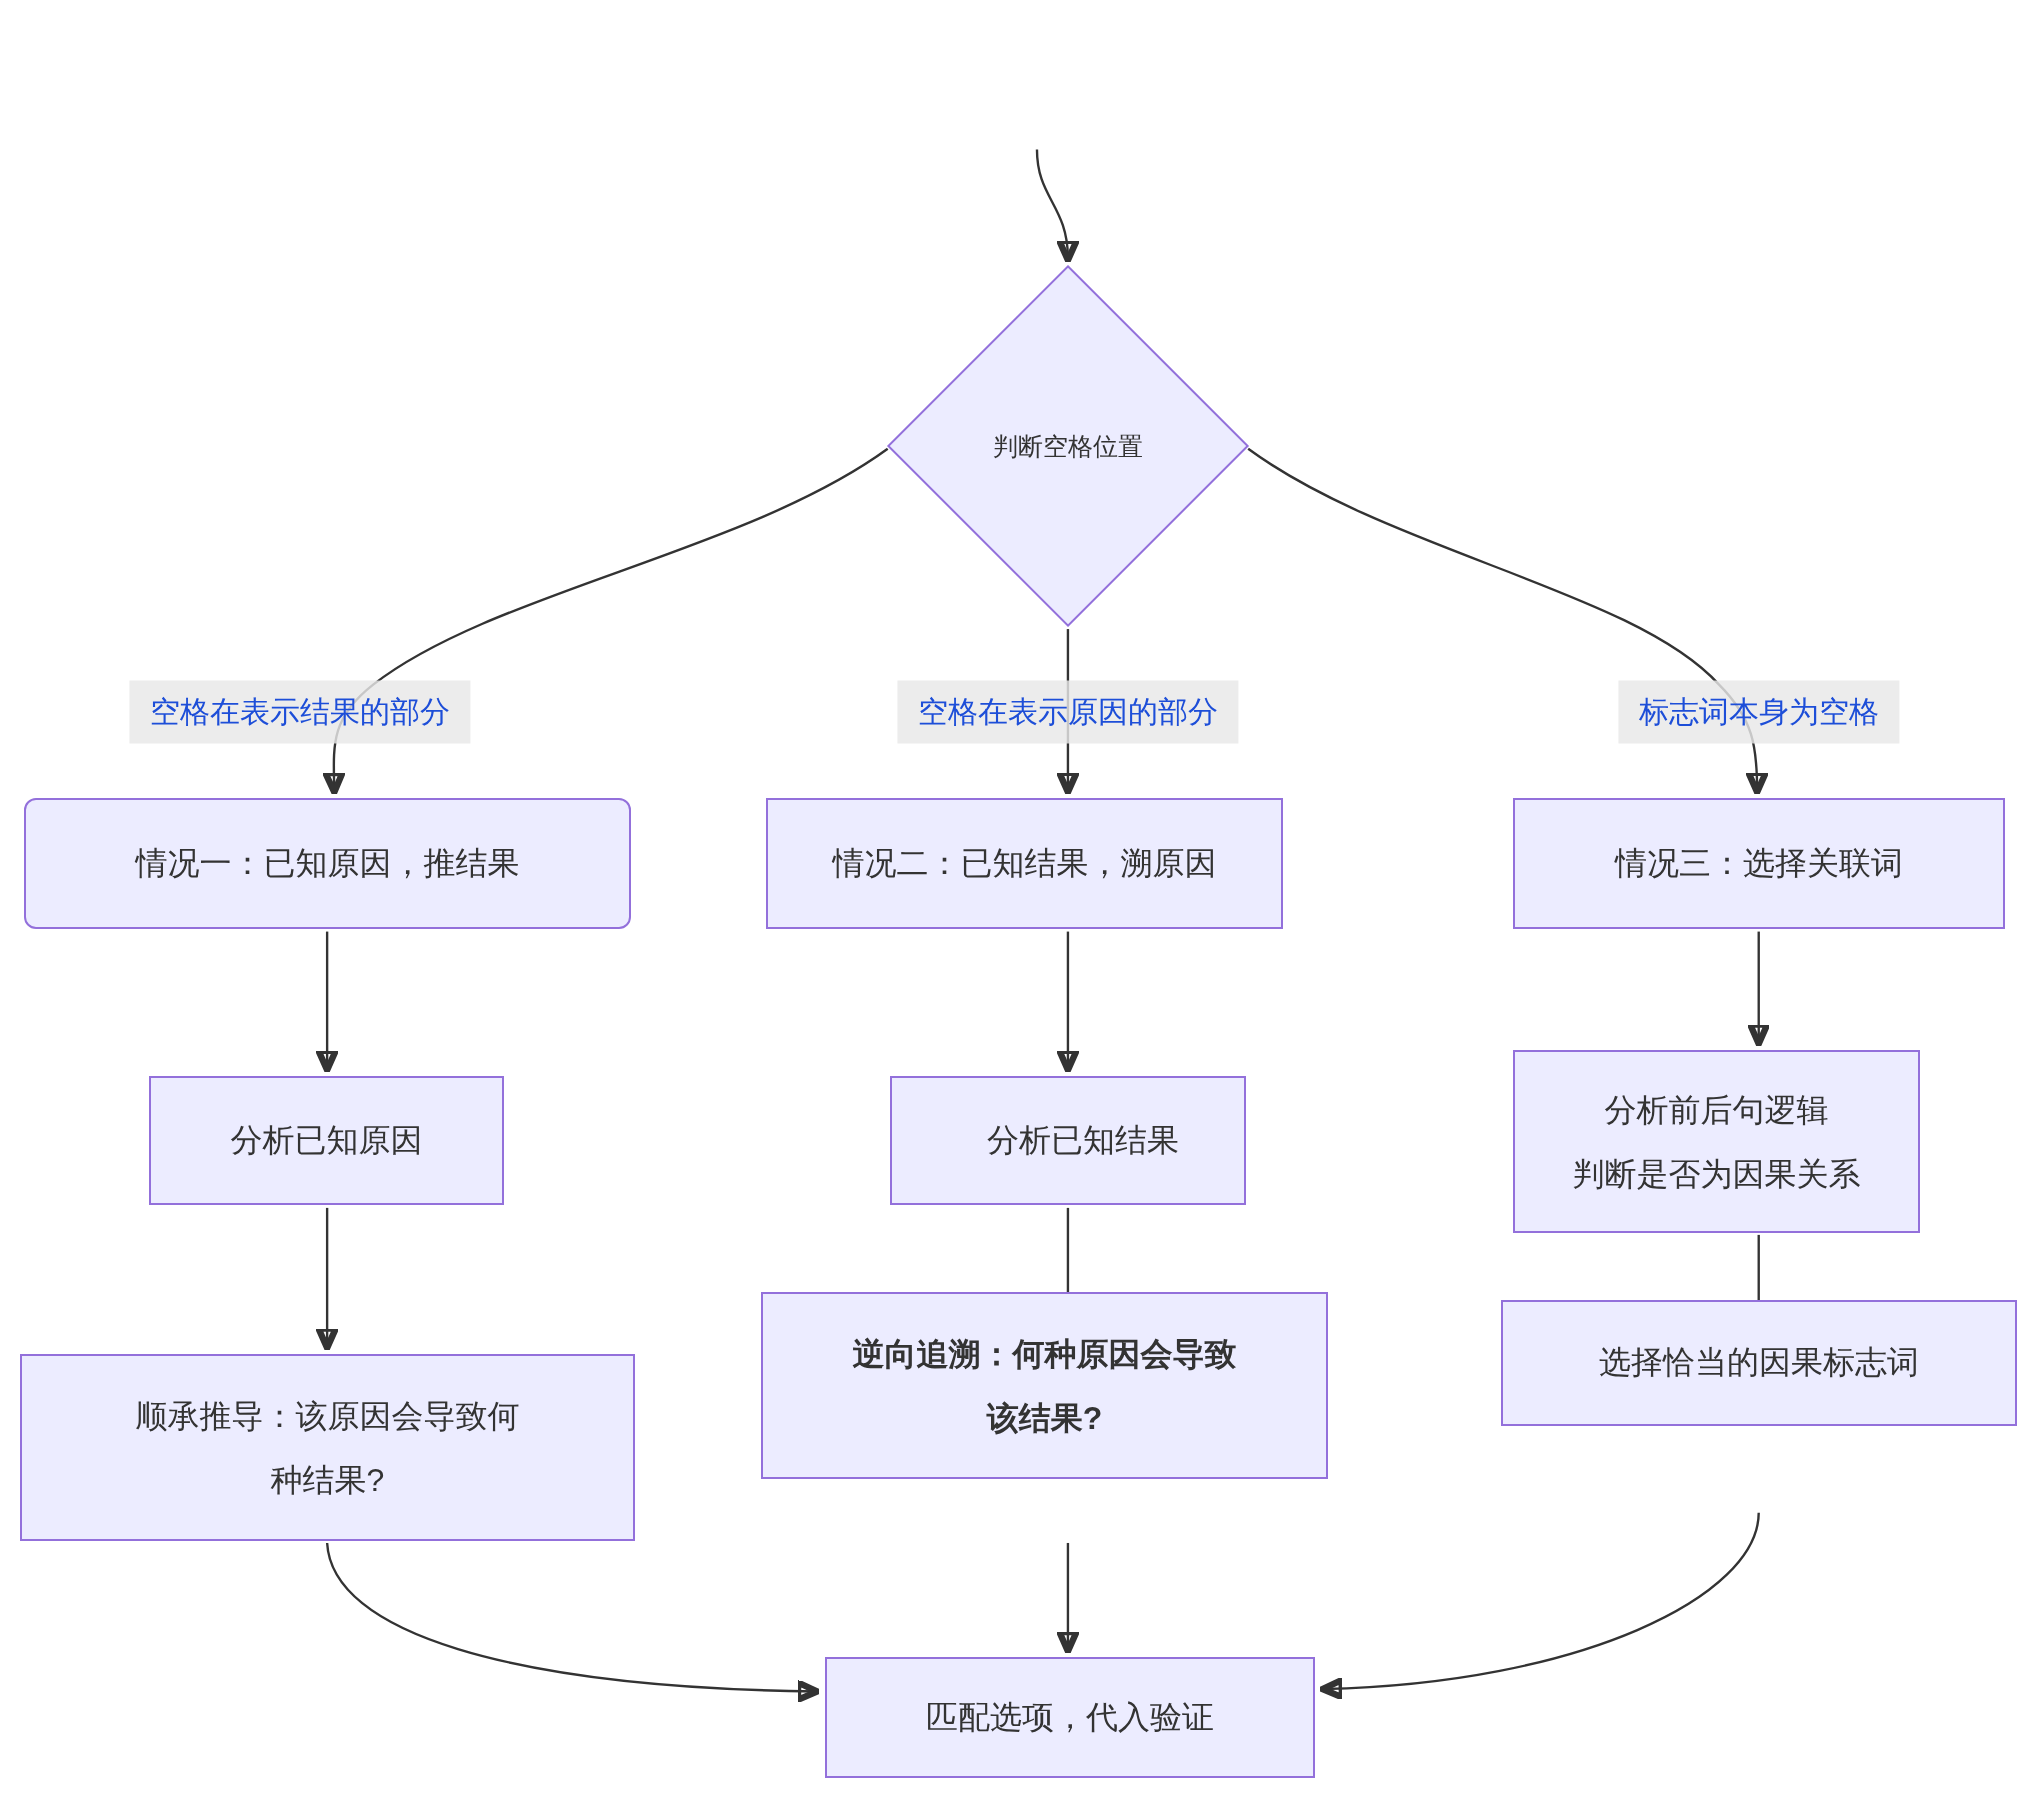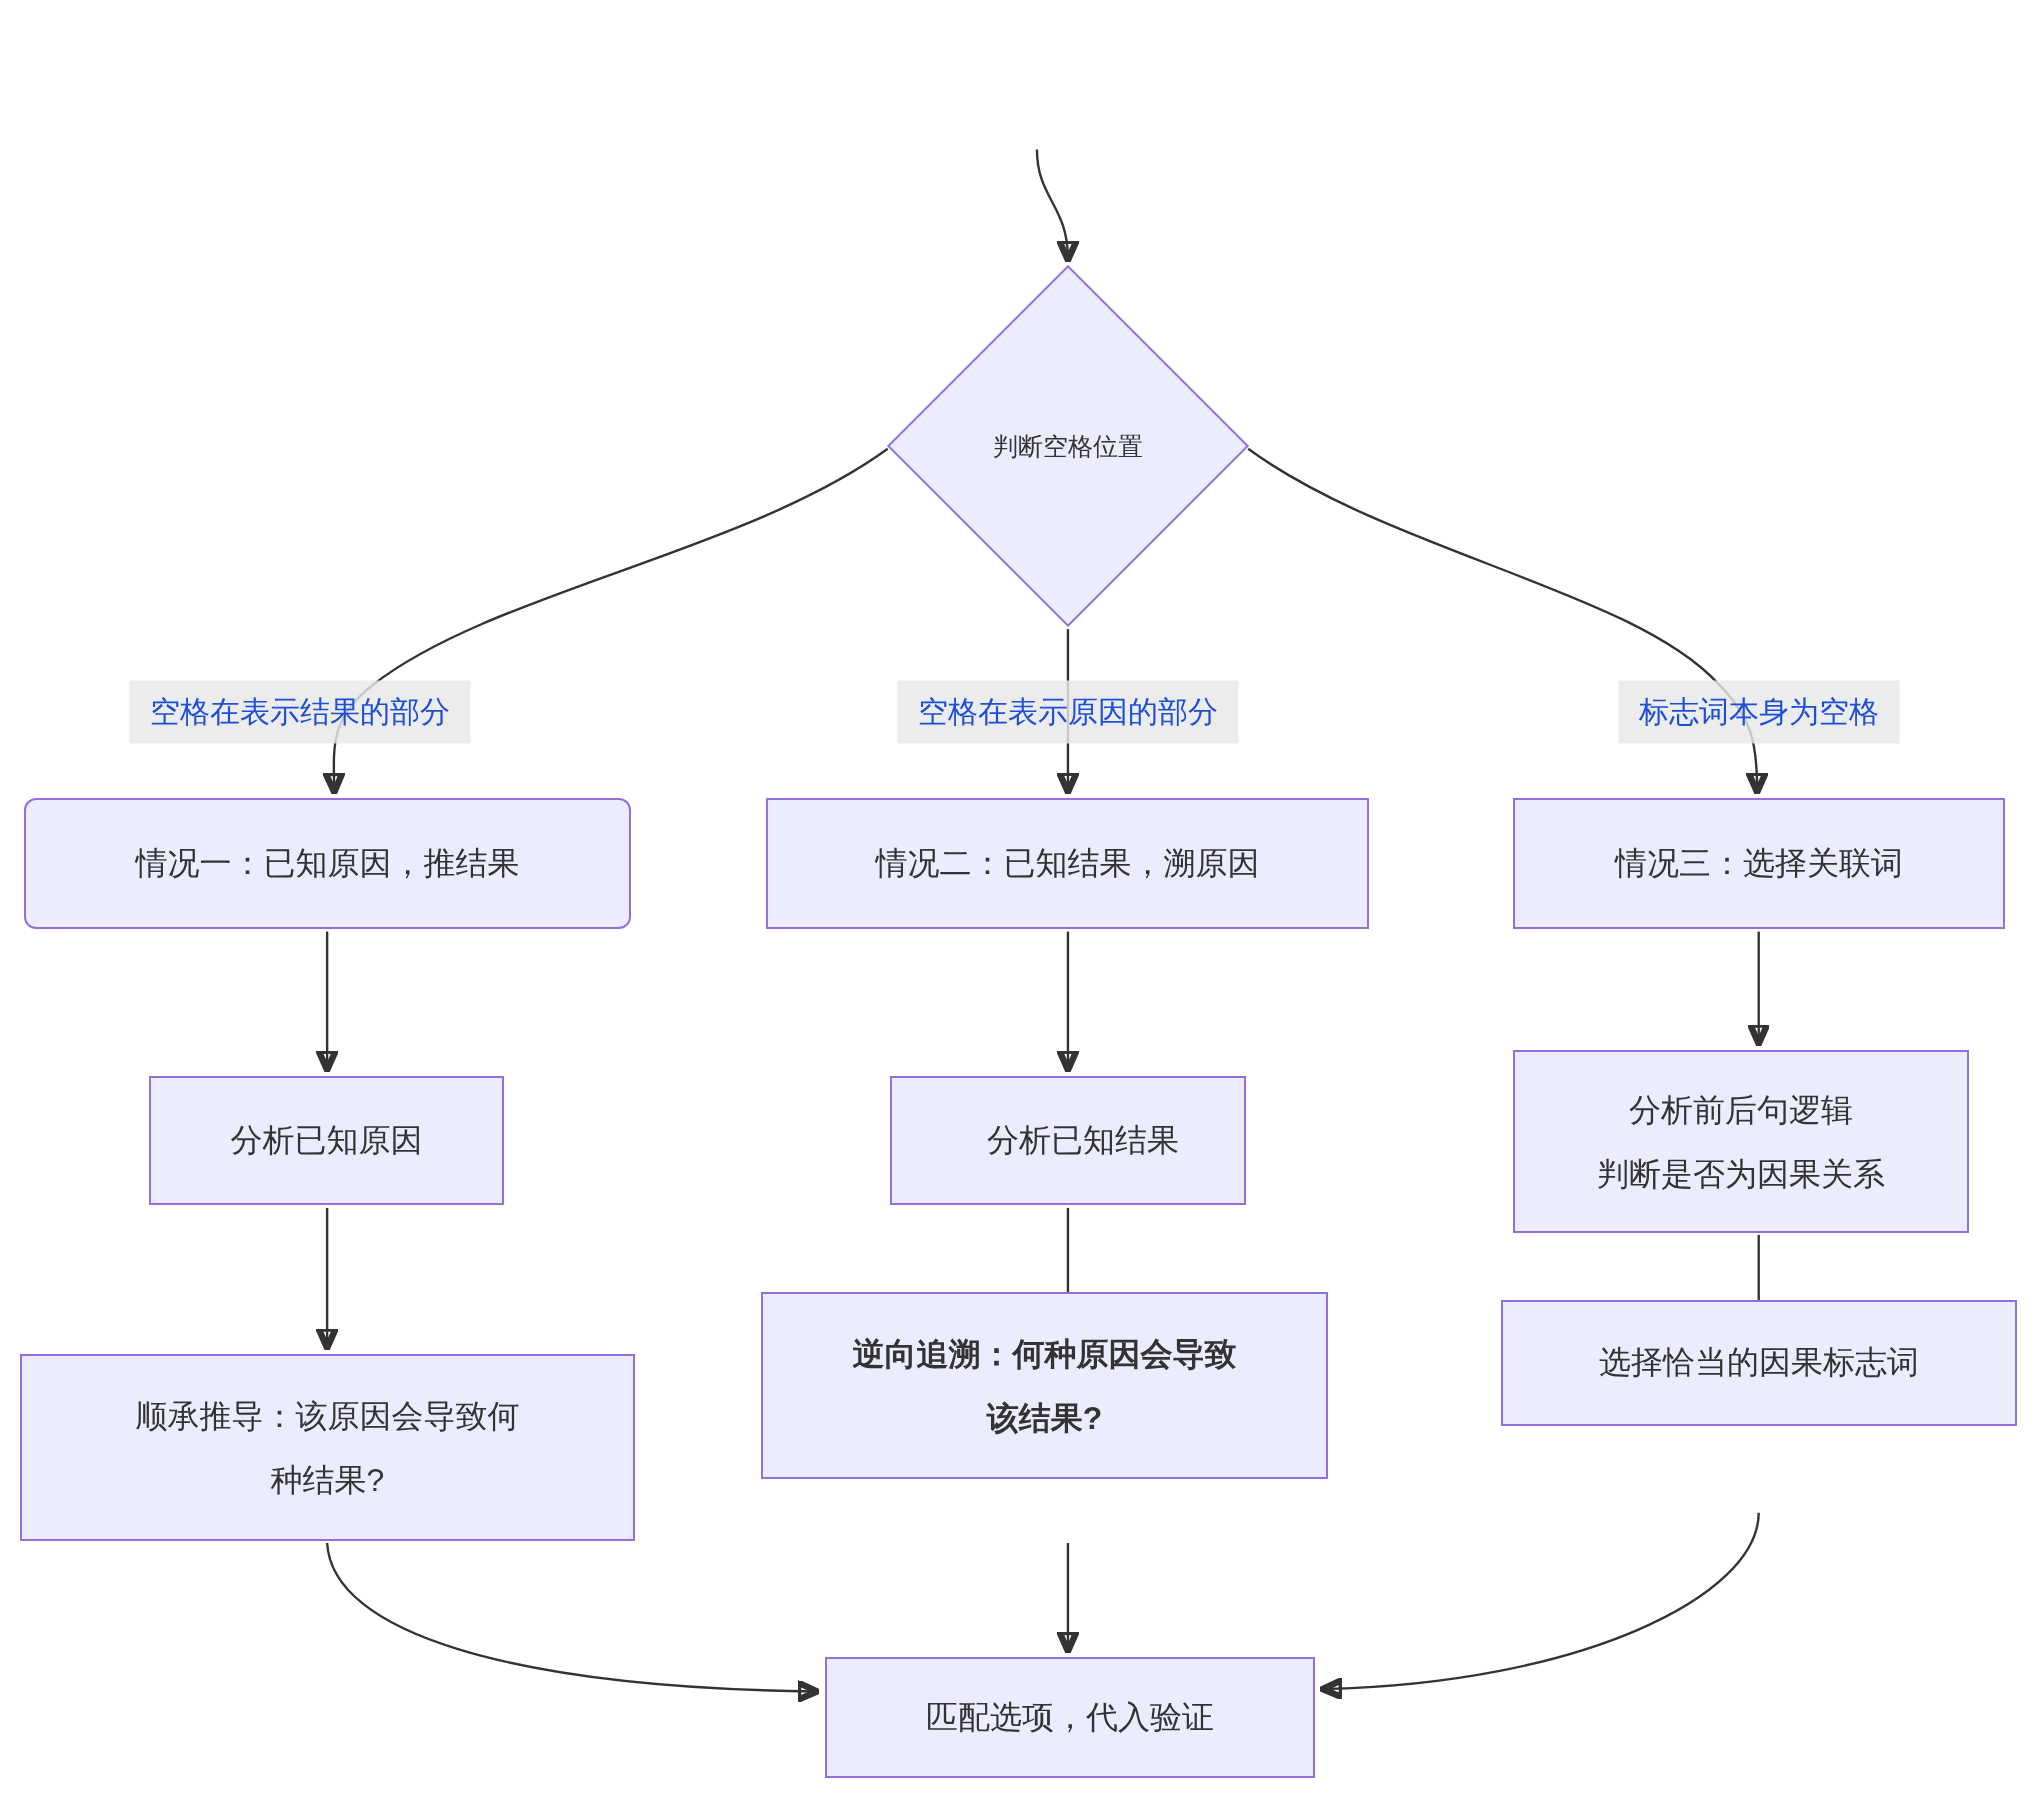--- a/index.html
+++ b/index.html
@@ -80,26 +80,26 @@
 
   <div class="edge-label" style="left:300px;top:712px;">空格在表示结果的部分</div>
   <div class="edge-label" style="left:1068px;top:712px;">空格在表示原因的部分</div>
   <div class="edge-label" style="left:1759px;top:712px;">标志词本身为空格</div>
 
   <div class="diamond-shape"></div>
   <div class="diamond-label">判断空格位置</div>
 
 
   <div class="node" style="left:24px;top:798px;width:607px;height:131px;border-radius:12px;">情况一：已知原因，推结果</div>
-  <div class="node" style="left:766px;top:798px;width:603px;height:131px;">情况二：已知结果，溯原因</div>
+  <div class="node" style="left:766px;top:798px;width:517px;height:131px;">情况二：已知结果，溯原因</div>
   <div class="node" style="left:1513px;top:798px;width:492px;height:131px;">情况三：选择关联词</div>
 
   <div class="node" style="left:149px;top:1076px;width:355px;height:129px;">分析已知原因</div>
   <div class="node" style="left:890px;top:1076px;width:356px;height:129px;padding-left:30px;">分析已知结果</div>
-  <div class="node multiline" style="left:1513px;top:1050px;width:456px;height:183px;">分析前后句逻辑
+  <div class="node multiline" style="left:1513px;top:1050px;width:407px;height:183px;">分析前后句逻辑
 判断是否为因果关系</div>
 
   <div class="node multiline" style="left:20px;top:1354px;width:615px;height:187px;">顺承推导：该原因会导致何
 种结果?</div>
   <div class="node multiline" style="left:761px;top:1292px;width:567px;height:187px;font-weight:bold;">逆向追溯：何种原因会导致
 该结果?</div>
   <div class="node" style="left:1501px;top:1300px;width:516px;height:126px;">选择恰当的因果标志词</div>
 
   <div class="node" style="left:825px;top:1657px;width:490px;height:121px;">匹配选项，代入验证</div>
 

